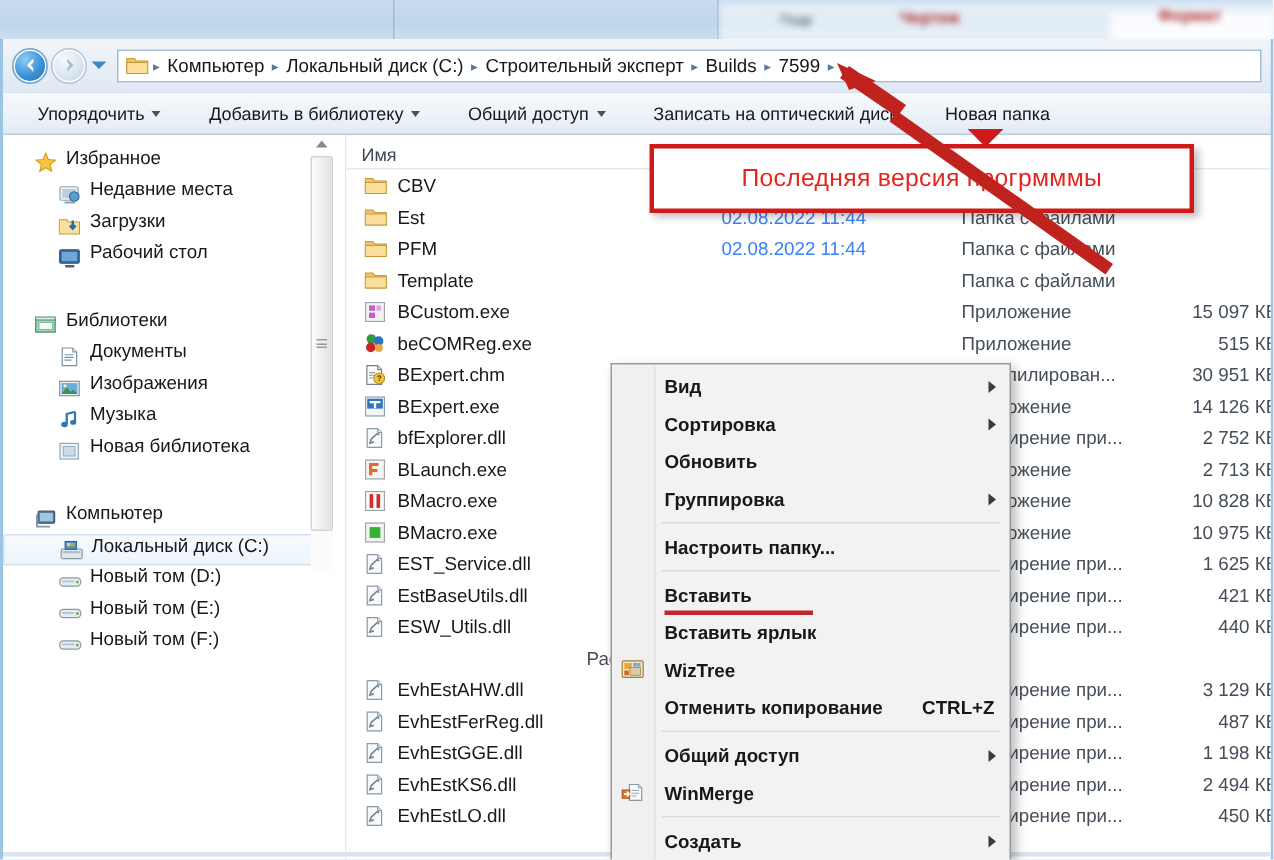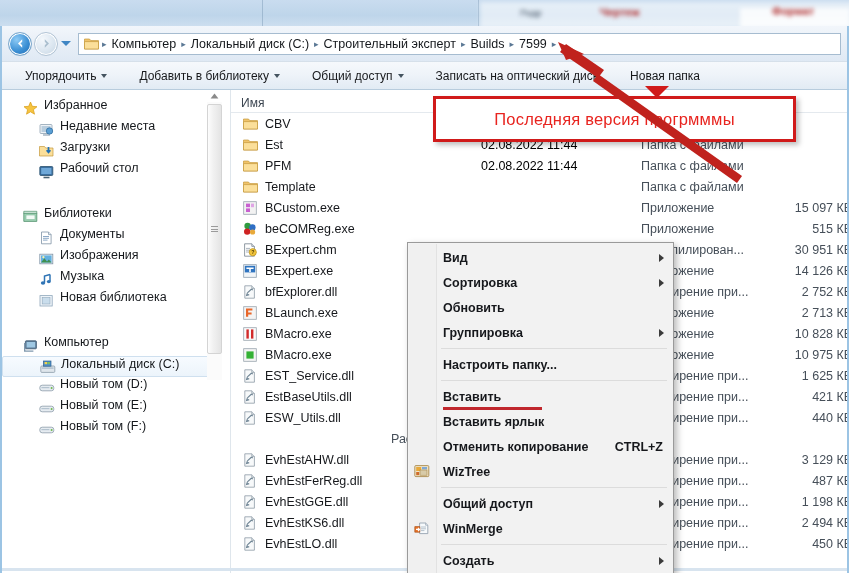--- a/index.html
+++ b/index.html
@@ -156,21 +156,21 @@
     height:23px; display:flex; align-items:center;
     font-size:12px; color:#3c4651;
     border-bottom:1px solid #e4e9ee;
   }
   .hcol { padding-left:10px; white-space:nowrap; }
   .frow {
     display:flex; align-items:center; height:21px;
     font-size:12.5px; color:#16181c; white-space:nowrap;
   }
   .c-name { width:250px; flex:0 0 250px; display:flex; align-items:center; padding-left:10px; }
-  .c-date { width:160px; flex:0 0 160px; color:#000000; }
+  .c-date { width:160px; flex:0 0 160px; color:#3b82f6; }
   .c-type { width:122px; flex:0 0 122px; color:#464f59; overflow:hidden; }
   .c-size { width:97px; flex:0 0 97px; text-align:right; color:#464f59; padding-right:8px; }
   .f-ico { width:18px; flex:0 0 18px; display:flex; align-items:center; justify-content:center; margin-right:6px; }
 
   
   #ctxmenu {
     position:absolute; left:405px; top:152px; width:267px;
     background:#f2f2f2;
     border:1px solid #9a9a9a;
     box-shadow:3px 3px 7px rgba(0,0,0,.28);
@@ -824,34 +824,34 @@
           </div>
           <div class="msep"></div>
           <div class="mi">
             <span>Вставить</span>
             <span class="mi-underline" style="background: rgb(192, 39, 45);"></span>
           </div>
           <div class="mi">
             <span>Вставить ярлык</span>
           </div>
           <div class="mi">
-            <span>Отменить копирование</span>
-            <span class="accel">CTRL+Z</span>
-          </div>
-          <div class="mi">
             <span class="mi-ico">
               <svg width="16" height="15" viewBox="0 0 16 15">
                 <rect x="0.8" y="1.6" width="14" height="11" rx="1" fill="#f0e4c8" stroke="#a07e3a" stroke-width="0.8"></rect>
                 <rect x="2.2" y="3" width="5" height="4" fill="#e8a93a"></rect>
                 <rect x="8" y="3" width="5" height="2.4" fill="#7fa8d4"></rect>
                 <rect x="2.2" y="8" width="3" height="3.2" fill="#cf6b2a"></rect>
                 <rect x="6" y="6" width="7" height="5.2" fill="#d8cba8" stroke="#a07e3a" stroke-width="0.5"></rect>
               </svg>
             </span>
             <span>WizTree</span>
+          </div>
+          <div class="mi">
+            <span>Отменить копирование</span>
+            <span class="accel">CTRL+Z</span>
           </div>
           <div class="msep"></div>
           <div class="mi">
             <span>Общий доступ</span>
             <span class="submark"></span>
           </div>
           <div class="mi">
             <span class="mi-ico">
               <svg width="16" height="15" viewBox="0 0 16 15">
                 <path d="M5.6 2 h6 l2.2 2.2 v8.4 h-8.2 z" fill="#f7fafc" stroke="#8a99a8" stroke-width="0.8"></path>

